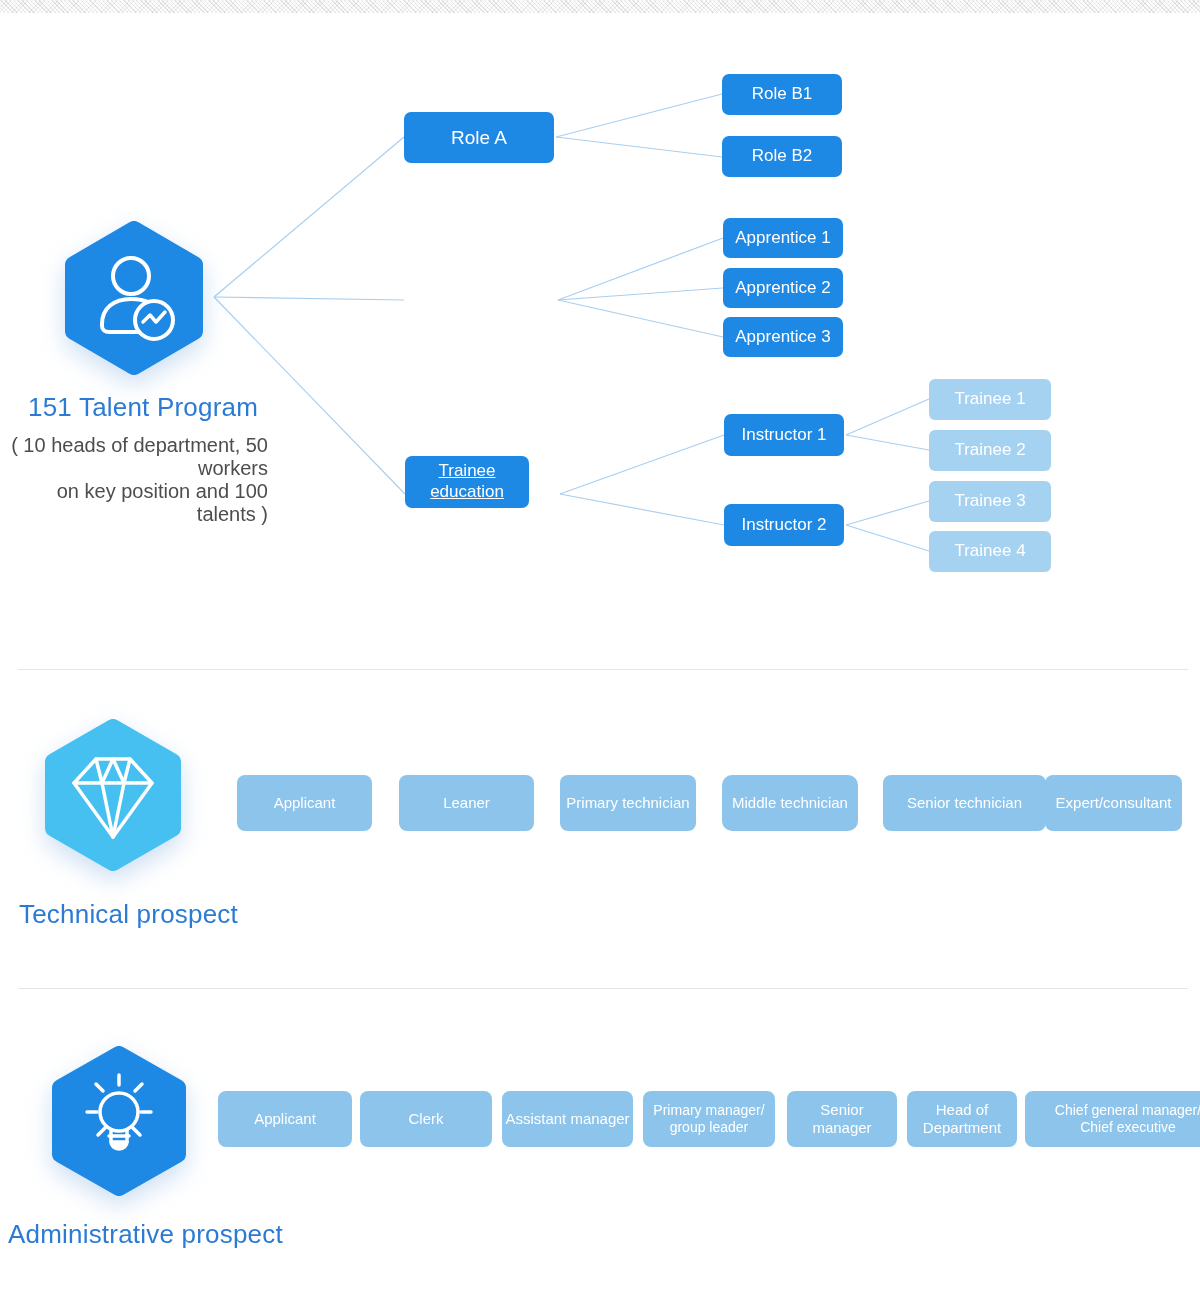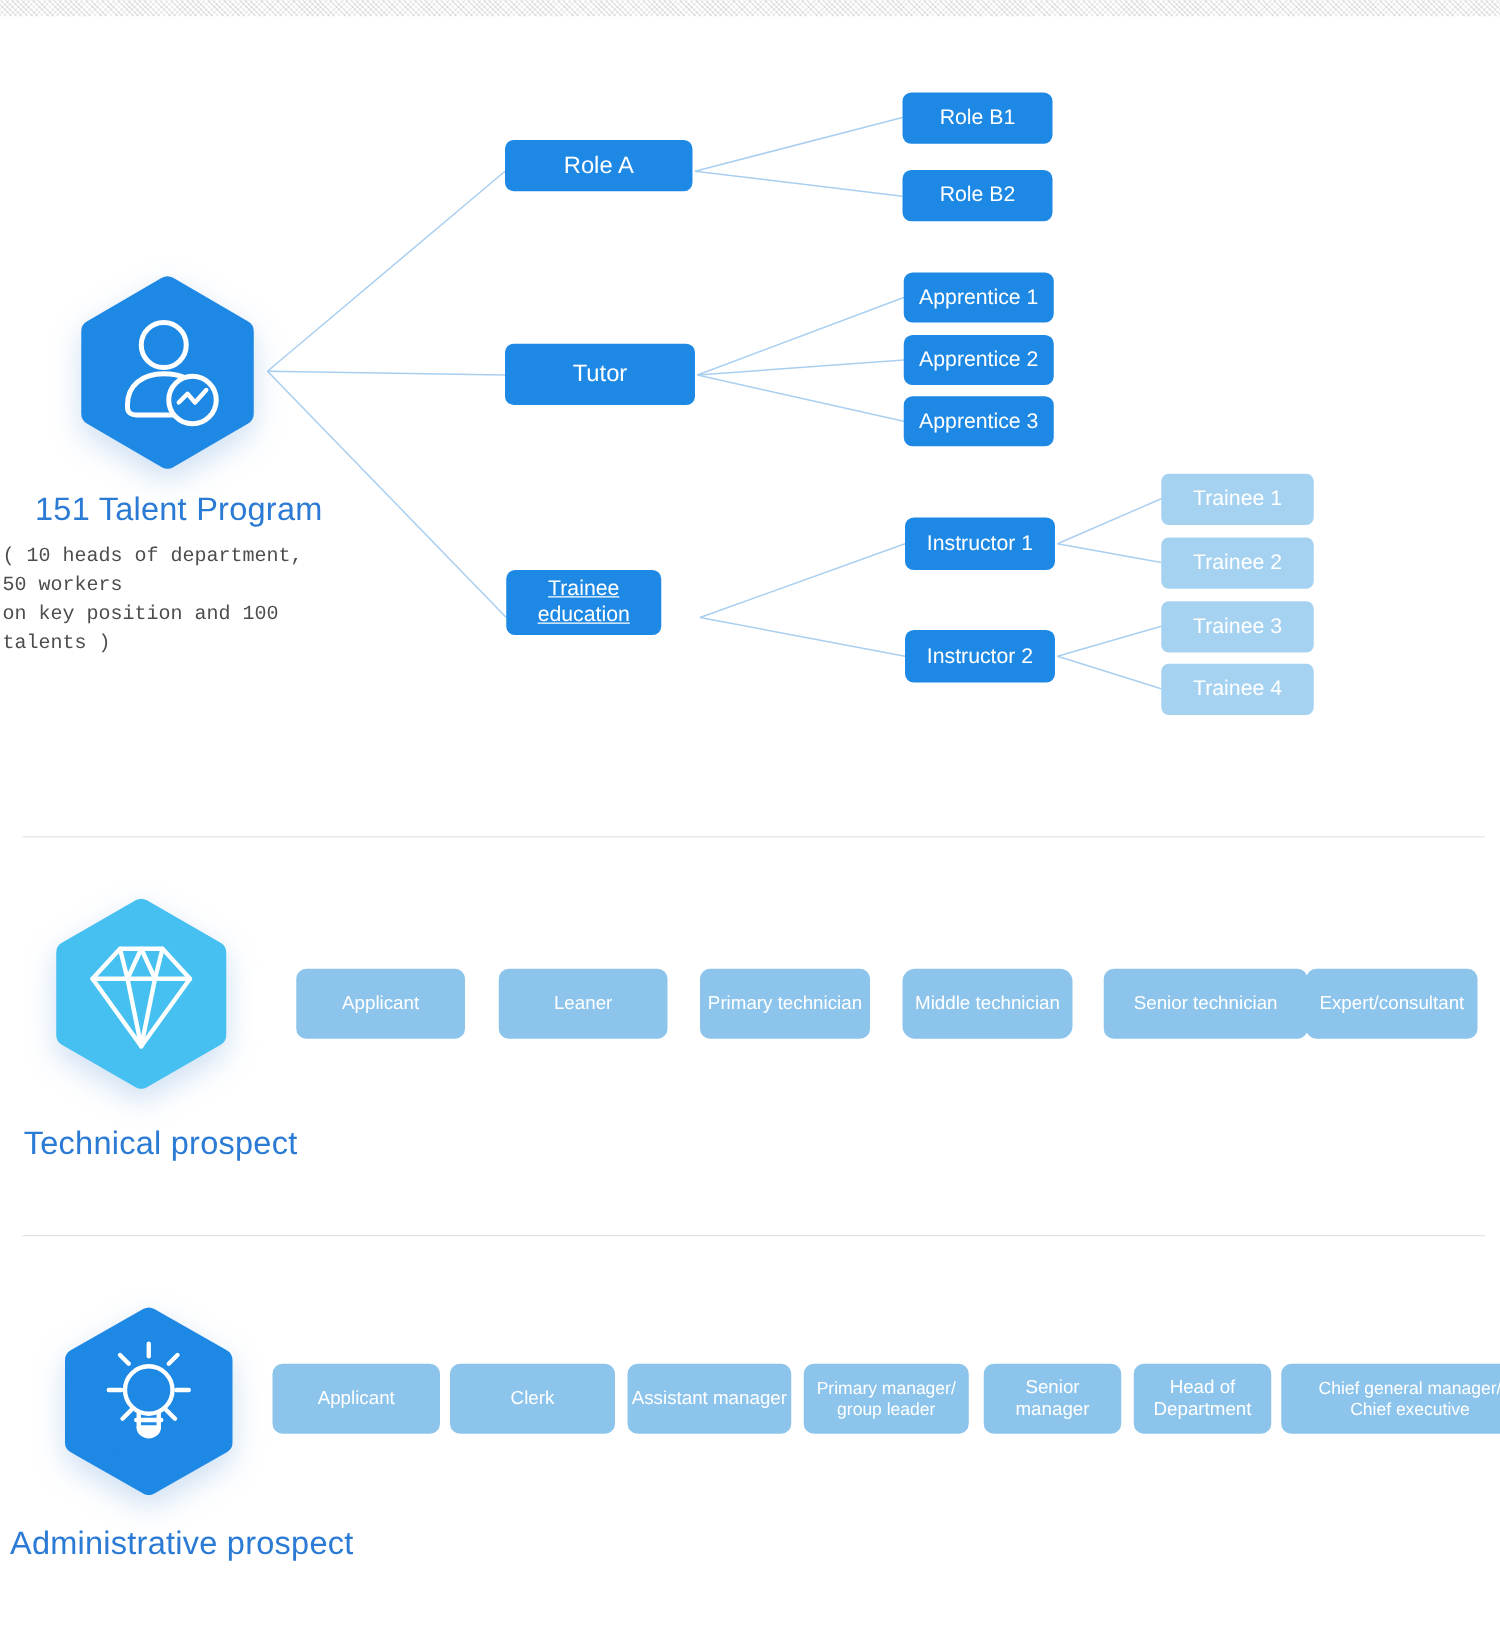--- a/index.html
+++ b/index.html
@@ -32,22 +32,22 @@
   .fs15{font-size:15px;}
   .fs14{font-size:14px;}
 
   .hex{position:absolute;filter:drop-shadow(0 9px 12px rgba(90,150,215,0.30));}
   .hex .stroke-icon{fill:none;stroke:#ffffff;stroke-linecap:round;stroke-linejoin:round;}
 
   .sec-title{
     position:absolute;color:#2b7bd5;font-size:26px;letter-spacing:0.2px;
   }
   .subtitle{
-    position:absolute;left:2px;top:434px;width:266px;text-align:left;
-    color:#4d4d4d;font-size:16px;line-height:23px;font-family:Liberation Mono, monospace;
+    position:absolute;left:2px;top:434px;width:266px;text-align:right;
+    color:#4d4d4d;font-size:20px;line-height:23px;
   }
   .divider{position:absolute;left:18px;width:1170px;height:1px;background:#e5e5e5;}
 </style>
 </head>
 <body>
 
 <div class="canvas">
 
   <div class="hatch"></div>
 
@@ -76,22 +76,21 @@
     <polyline class="stroke-icon" stroke-width="3.5" points="83,103 90,96 96,103 105,93"></polyline>
   </svg>
 
   <div class="sec-title" style="left:28px;top:392px;">151 Talent Program</div>
 
   <div class="subtitle">
     <div>( 10 heads of department, 50 workers</div>
     <div>on key position and 100 talents )</div>
   </div>
 
-  <div class="box b-dark fs19" style="left:404px;top:112px;width:150px;height:41px;">Role A</div>
-  <div class="box b-dark fs19" style="left:404px;top:275px;width:152px;height:49px;">Tutor</div>
+  <div class="box b-dark fs19" style="left:404px;top:112px;width:150px;height:51px;">Role A</div>
   <div class="box b-dark fs17" style="left:405px;top:456px;width:124px;height:52px;text-decoration:underline;">Trainee education</div>
 
   <div class="box b-dark fs17" style="left:722px;top:74px;width:120px;height:41px;">Role B1</div>
   <div class="box b-dark fs17" style="left:722px;top:136px;width:120px;height:41px;">Role B2</div>
 
   <div class="box b-dark fs17" style="left:723px;top:218px;width:120px;height:40px;">Apprentice 1</div>
   <div class="box b-dark fs17" style="left:723px;top:268px;width:120px;height:40px;">Apprentice 2</div>
   <div class="box b-dark fs17" style="left:723px;top:317px;width:120px;height:40px;">Apprentice 3</div>
 
   <div class="box b-dark fs17" style="left:724px;top:414px;width:120px;height:42px;">Instructor 1</div>

